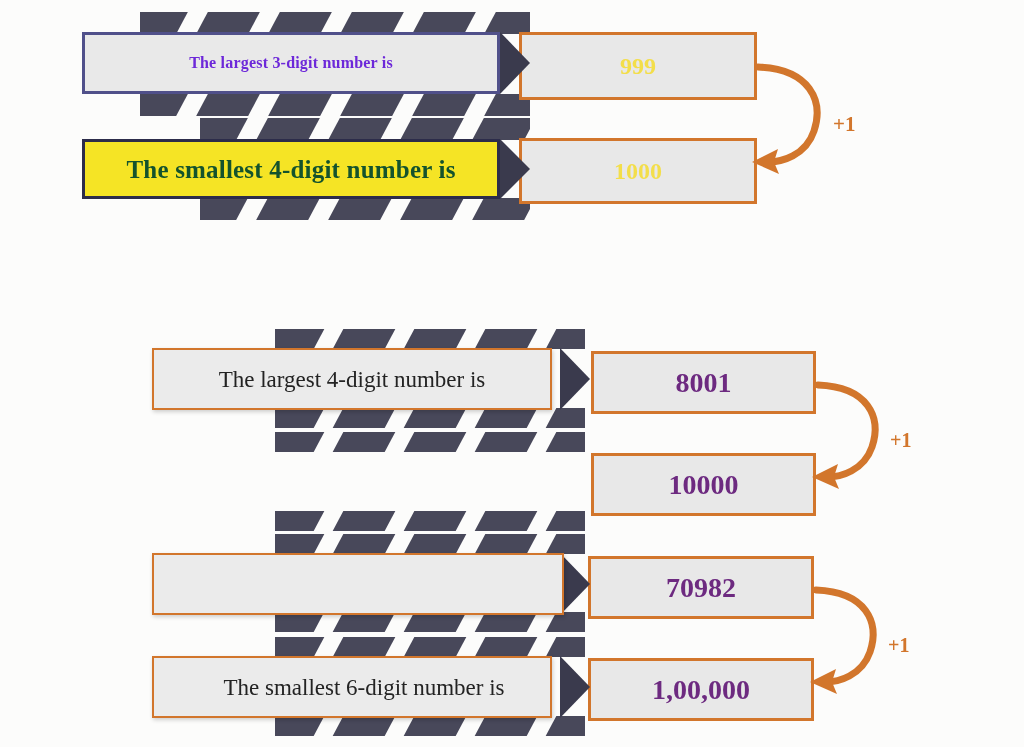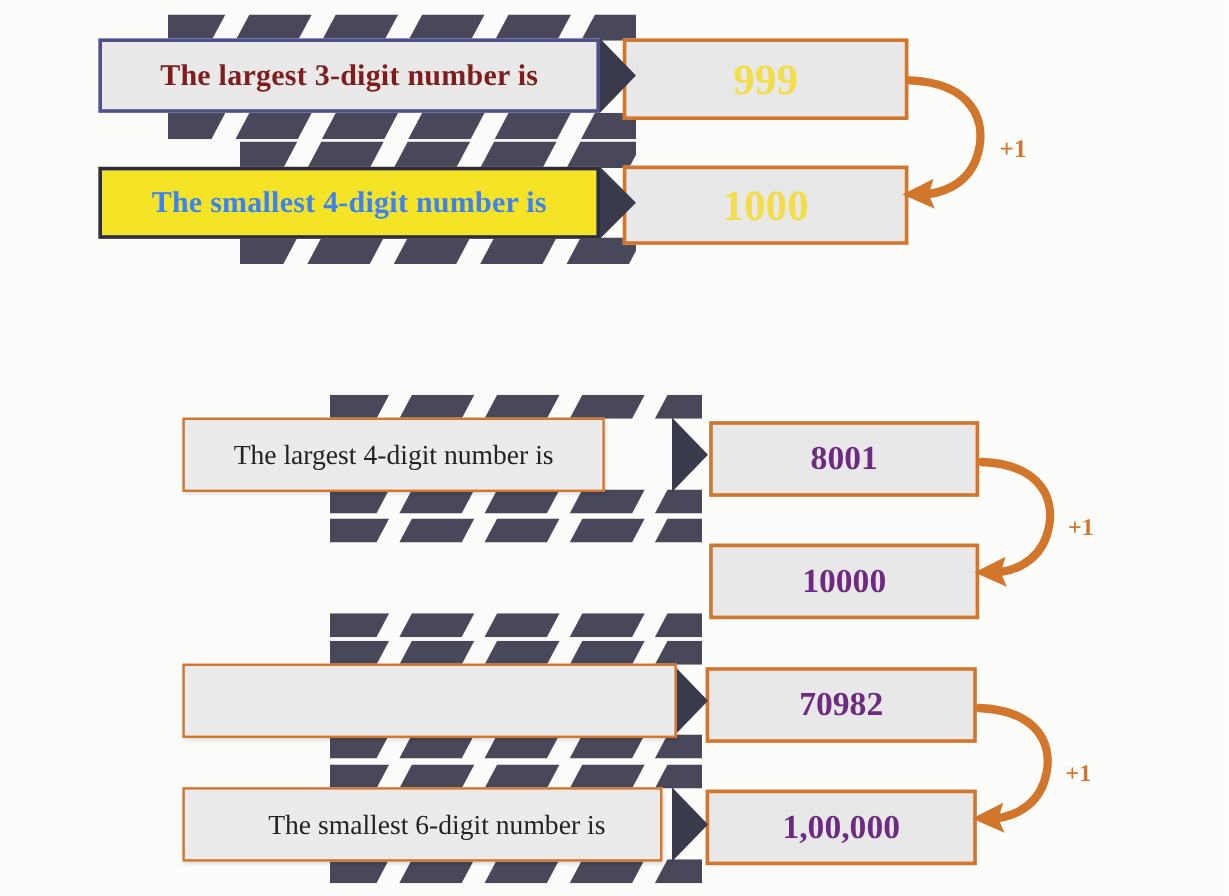--- a/index.html
+++ b/index.html
@@ -93,40 +93,40 @@
   .plus-label {
     position: absolute;
     color: #d2762c;
     font-weight: bold;
     font-family: "Liberation Serif", "DejaVu Serif", serif;
     line-height: 1;
   }
 
   
   .t-yellow-serif {
-    color: #7f1d1d;
-    font-weight: bold;
-    font-size: 25px;
+    color: #6d28d9;
+    font-weight: bold;
+    font-size: 16px;
     letter-spacing: 0.2px;
   }
   .t-white-serif {
-    color: #3b82f6;
+    color: #14532d;
     font-weight: bold;
     font-size: 25px;
     letter-spacing: 0.2px;
   }
   .t-dark-serif {
     color: #232323;
     font-weight: normal;
     font-size: 23px;
   }
   .t-yellow-val {
     color: #f3de4a;
     font-weight: bold;
-    font-size: 36px;
+    font-size: 24px;
   }
   .t-purple-val {
     color: #6d2a80;
     font-weight: bold;
     font-size: 28px;
   }
 </style>
 </head>
 <body>
 
@@ -212,21 +212,21 @@
     <div class="chev" style="left:276px;"></div>
   </div>
   <div class="stripe-band" style="left:275px; top:511px; width:310px; height:20px;">
     <div class="chev" style="left:-8px;"></div>
     <div class="chev" style="left:63px;"></div>
     <div class="chev" style="left:134px;"></div>
     <div class="chev" style="left:205px;"></div>
     <div class="chev" style="left:276px;"></div>
   </div>
 
-  <div class="label-box lb-orange" style="left:152px; top:348px; width:352px; height:62px;">
+  <div class="label-box lb-orange" style="left:152px; top:348px; width:400px; height:62px;">
     <div class="lb-tip" style="left:408px; border-top:31px solid transparent; border-bottom:31px solid transparent; border-left:30px solid #3a3a4d;"></div>
     <div class="lb-body"></div>
     <span class="lb-text t-dark-serif">The largest 4-digit number is</span>
   </div>
 
 
   <div class="value-box" style="left:591px; top:351px; width:225px; height:63px;">
     <span class="vb-text t-purple-val">8001</span>
   </div>
 

